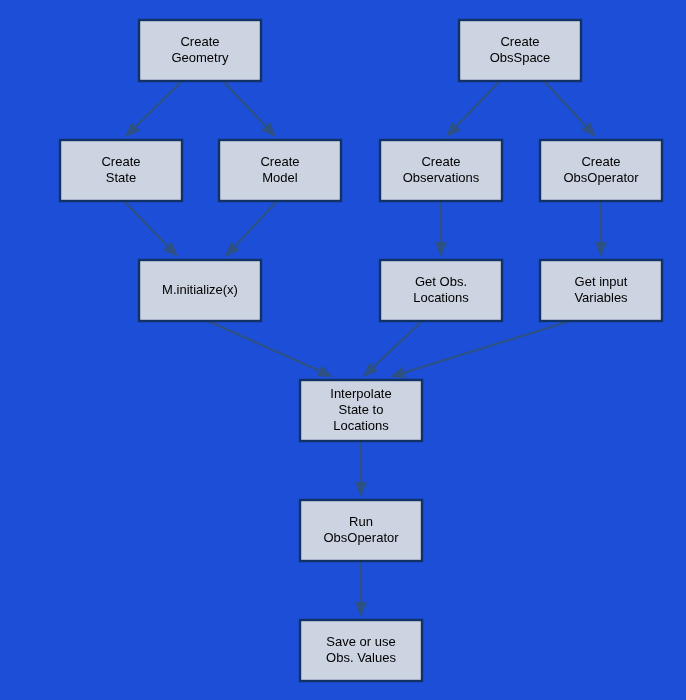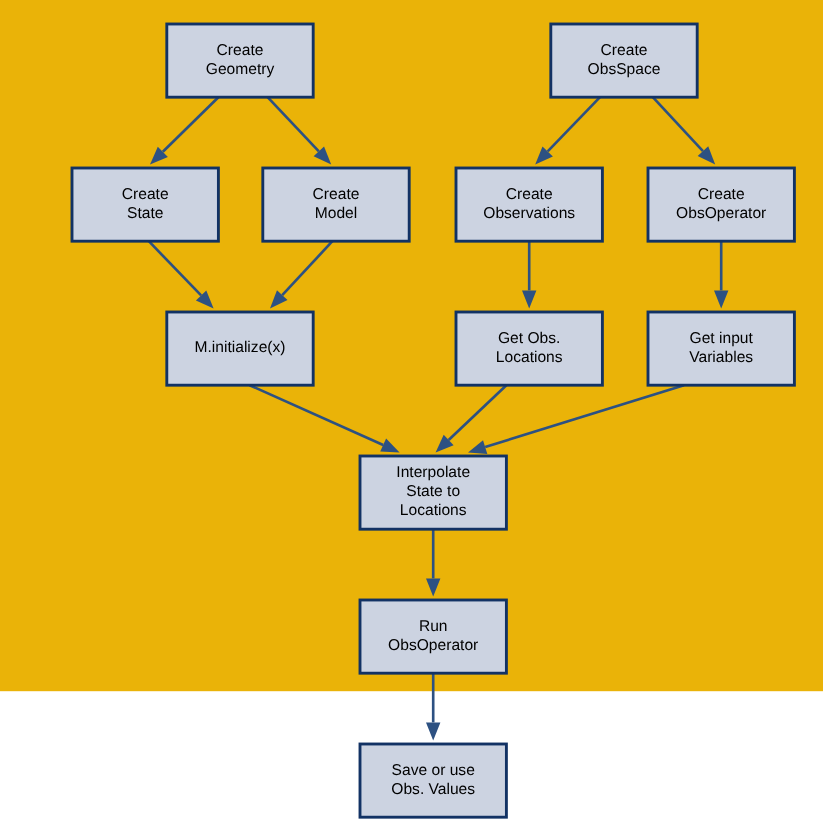--- a/index.html
+++ b/index.html
@@ -10,22 +10,22 @@
   }
   body {
     width: 686px;
     height: 700px;
     font-family: "Liberation Sans", sans-serif;
     overflow: hidden;
   }
   #flowchart-root {
     position: relative;
     width: 686px;
-    height: 576px;
-    background: #eab308;
+    height: 700px;
+    background: #1d4ed8;
   }
   svg#flow-svg {
     position: absolute;
     top: 0;
     left: 0;
     width: 686px;
     height: 700px;
     display: block;
   }
   .node-box {

